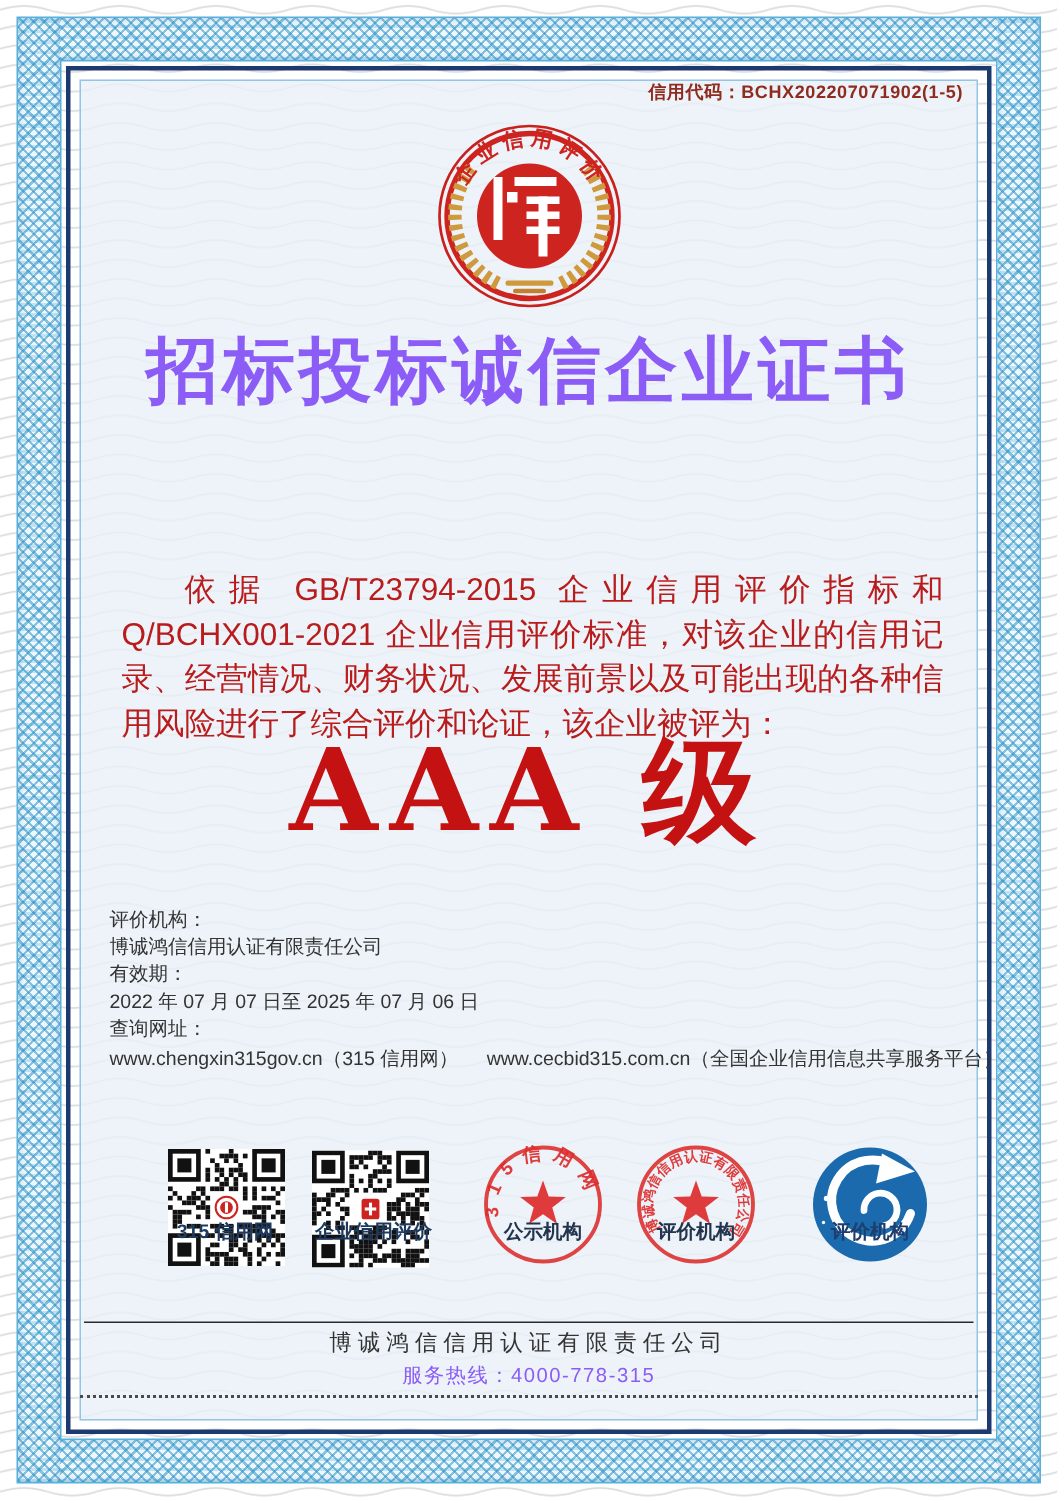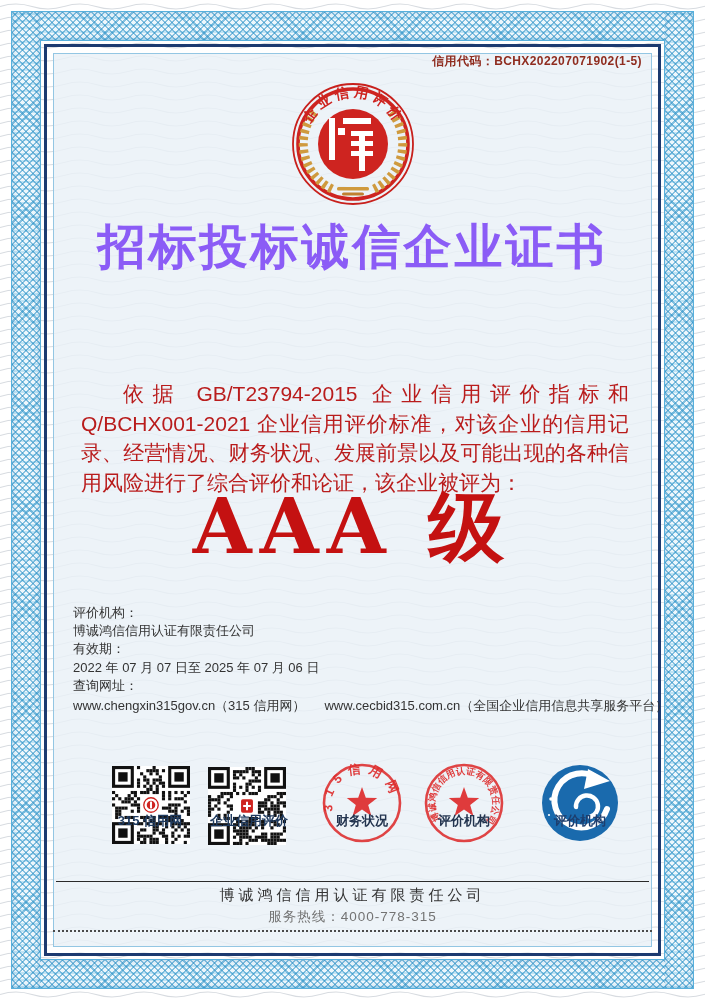--- a/index.html
+++ b/index.html
@@ -54,21 +54,21 @@
   .mutual-logo{position:absolute;width:80px;height:80px;left:487px;top:710px;}
   .row-label{position:absolute;top:759px;transform:translateX(-50%);font-size:13px;
              font-weight:bold;white-space:nowrap;}
   .lbl-qr{color:#1e3a5f;}
   .lbl-stamp{color:#23344f;}
   .lbl-blue{color:#1d3e6e;}
   .footer-line{position:absolute;top:828px;left:3px;right:3px;border-top:1px solid #2a2a2a;}
   .footer-company{position:absolute;top:833px;left:0;width:100%;text-align:center;
                   font-size:15px;letter-spacing:4px;color:#333;}
   .footer-hotline{position:absolute;top:855px;left:0;width:100%;text-align:center;
-                  font-size:13.5px;letter-spacing:1px;color:#737373;}
+                  font-size:13.5px;letter-spacing:1px;color:#8b5cf6;}
   .dotted-line{position:absolute;top:877px;left:0;right:0;border-top:2px dotted #4a4a4a;}
   .seal-text{font-family:"Liberation Sans","DejaVu Sans",sans-serif;}
 </style>
 </head>
 <body>
 
 <div class="page">
 
   <svg class="waves" width="705" height="1000">
     <defs>
@@ -577,21 +577,21 @@
       <path d="M 18,-24 A 27 27 0 1 0 27,6" fill="none" stroke="#ffffff" stroke-width="6" stroke-linecap="round"></path>
       <path d="M 8,-34 L 30,-22 L 4,-14 Z" fill="#ffffff"></path>
       <path d="M -4,4 A 11 11 0 1 1 10,14" fill="none" stroke="#ffffff" stroke-width="4.5" stroke-linecap="round"></path>
       <circle cx="-29" cy="-4" r="1.8" fill="#ffffff"></circle>
       <circle cx="-24" cy="7" r="1.4" fill="#ffffff"></circle>
       <circle cx="-31" cy="12" r="1.1" fill="#ffffff"></circle>
     </svg>
 
     <span class="row-label lbl-qr" style="left:97px">315 信用网</span>
     <span class="row-label lbl-qr" style="left:196px">企业信用评价</span>
-    <span class="row-label lbl-stamp" style="left:309px">财务状况</span>
+    <span class="row-label lbl-stamp" style="left:309px">公示机构</span>
     <span class="row-label lbl-stamp" style="left:411px">评价机构</span>
     <span class="row-label lbl-blue" style="left:527px">评价机构</span>
 
     <div class="footer-line"></div>
     <div class="footer-company">博诚鸿信信用认证有限责任公司</div>
     <div class="footer-hotline">服务热线：4000-778-315</div>
     <div class="dotted-line"></div>
 
   </div>
 </div>

